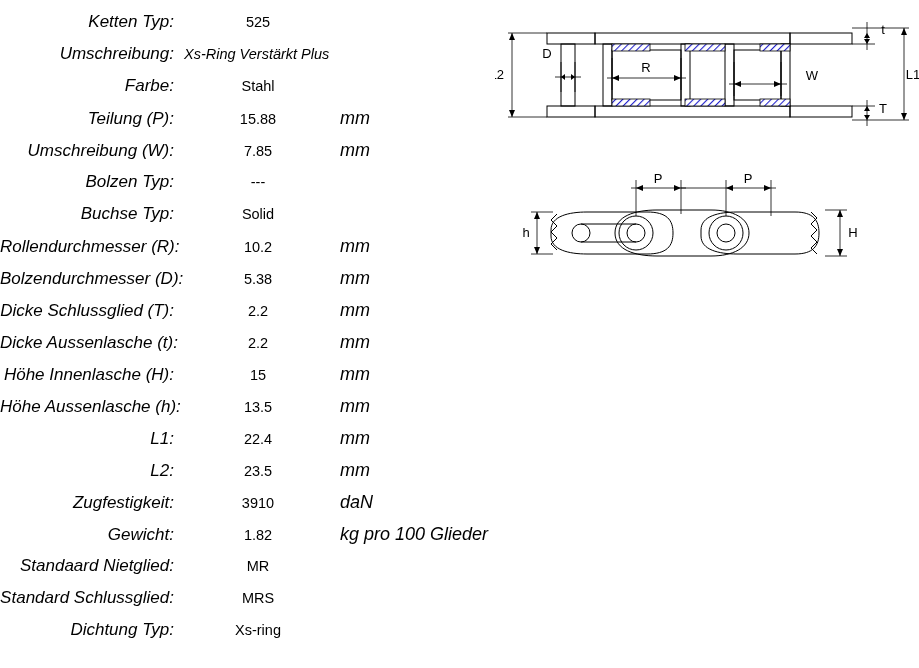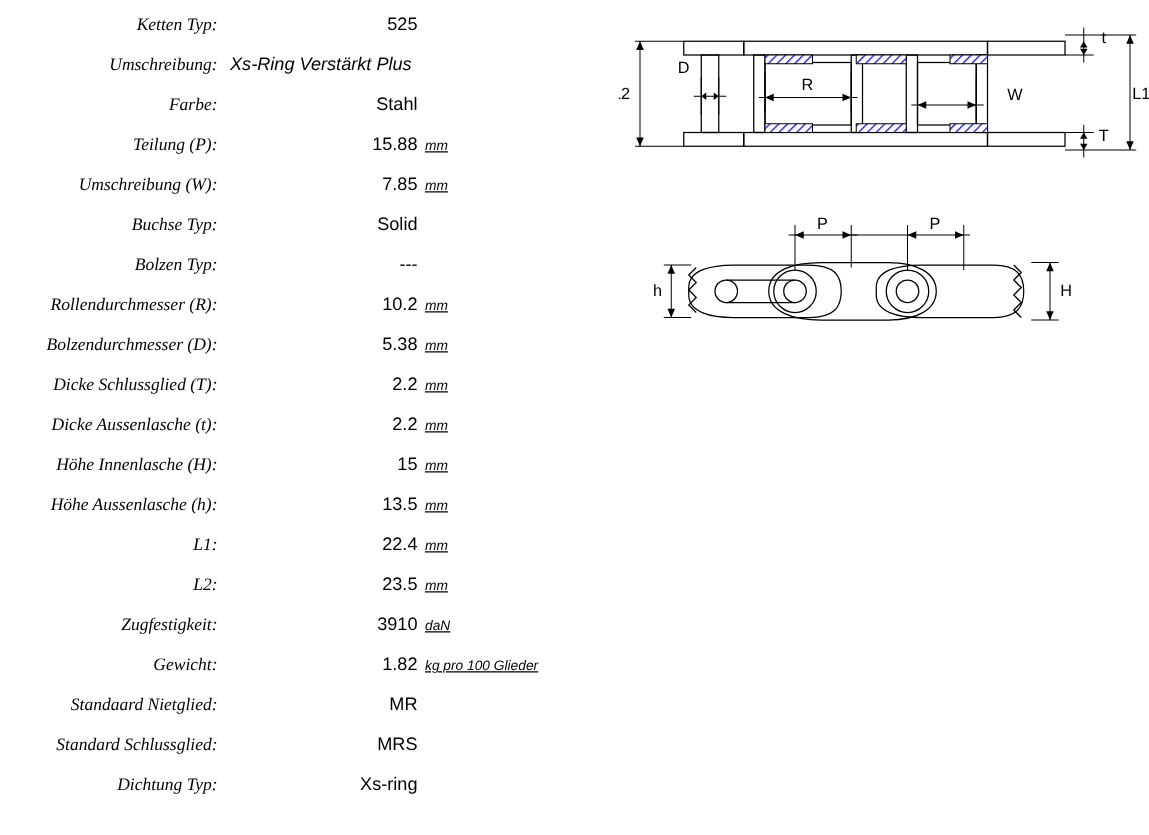--- a/index.html
+++ b/index.html
@@ -30,44 +30,42 @@
   }
   .spec-row {
     display: flex;
     align-items: baseline;
     height: 32px;
   }
   .spec-label {
     width: 182px;
     text-align: right;
     font-style: italic;
-    font-size: 14px;
+    font-size: 17px;
     padding-right: 8px;
     white-space: nowrap;
     box-sizing: border-box;
-    font-family: Liberation Serif, serif;
   }
   .spec-value {
     width: 152px;
-    text-align: right;
+    text-align: center;
     font-size: 14.5px;
     white-space: nowrap;
     box-sizing: border-box;
   }
   .spec-value.long {
     text-align: left;
     padding-left: 2px;
     font-style: italic;
   }
   .spec-unit {
     font-style: italic;
-    font-size: 11px;
+    font-size: 18px;
     padding-left: 6px;
     white-space: nowrap;
-    text-decoration: underline;
   }
 
   
   #drawings {
     position: absolute;
     left: 495px;
     top: 0;
     width: 424px;
     height: 300px;
   }
@@ -111,28 +109,28 @@
       <div class="spec-unit">mm</div>
     </div>
 
     <div class="spec-row">
       <div class="spec-label">Umschreibung (W):</div>
       <div class="spec-value">7.85</div>
       <div class="spec-unit">mm</div>
     </div>
 
     <div class="spec-row">
+      <div class="spec-label">Bolzen Typ:</div>
+      <div class="spec-value">---</div>
+      <div class="spec-unit"></div>
+    </div>
+
+    <div class="spec-row">
       <div class="spec-label">Buchse Typ:</div>
       <div class="spec-value">Solid</div>
-      <div class="spec-unit"></div>
-    </div>
-
-    <div class="spec-row">
-      <div class="spec-label">Bolzen Typ:</div>
-      <div class="spec-value">---</div>
       <div class="spec-unit"></div>
     </div>
 
     <div class="spec-row">
       <div class="spec-label">Rollendurchmesser (R):</div>
       <div class="spec-value">10.2</div>
       <div class="spec-unit">mm</div>
     </div>
 
     <div class="spec-row">

